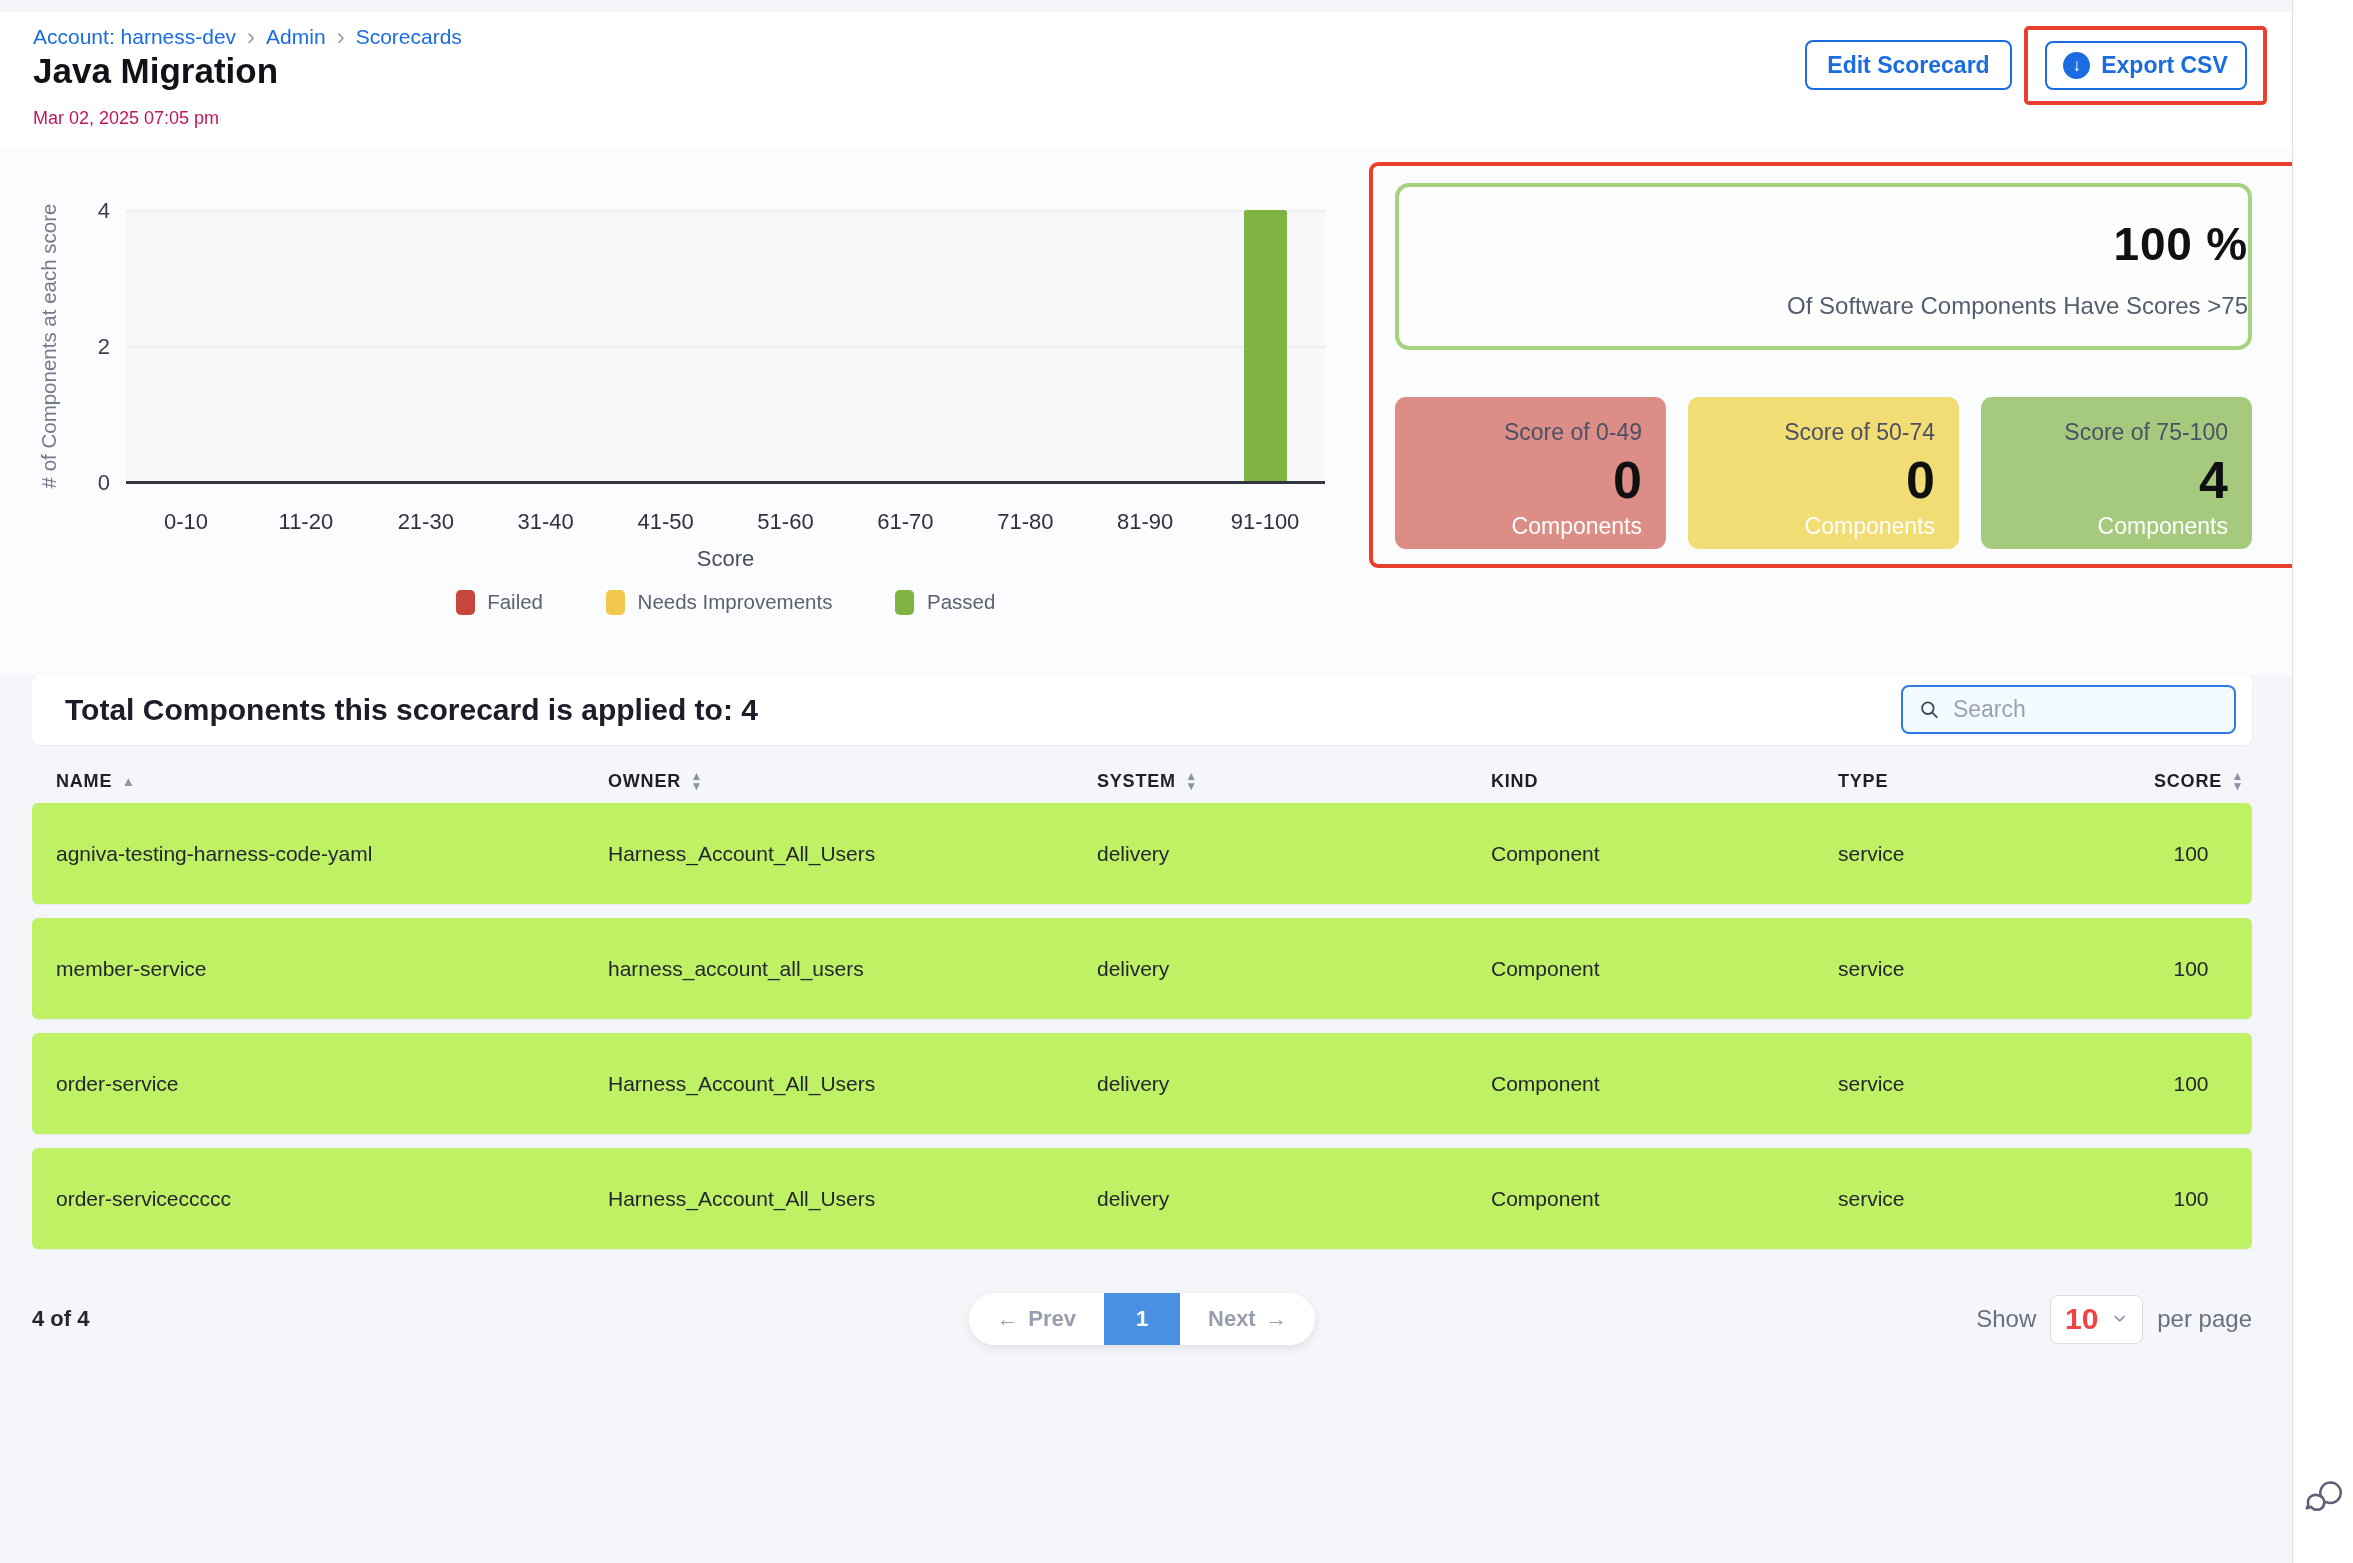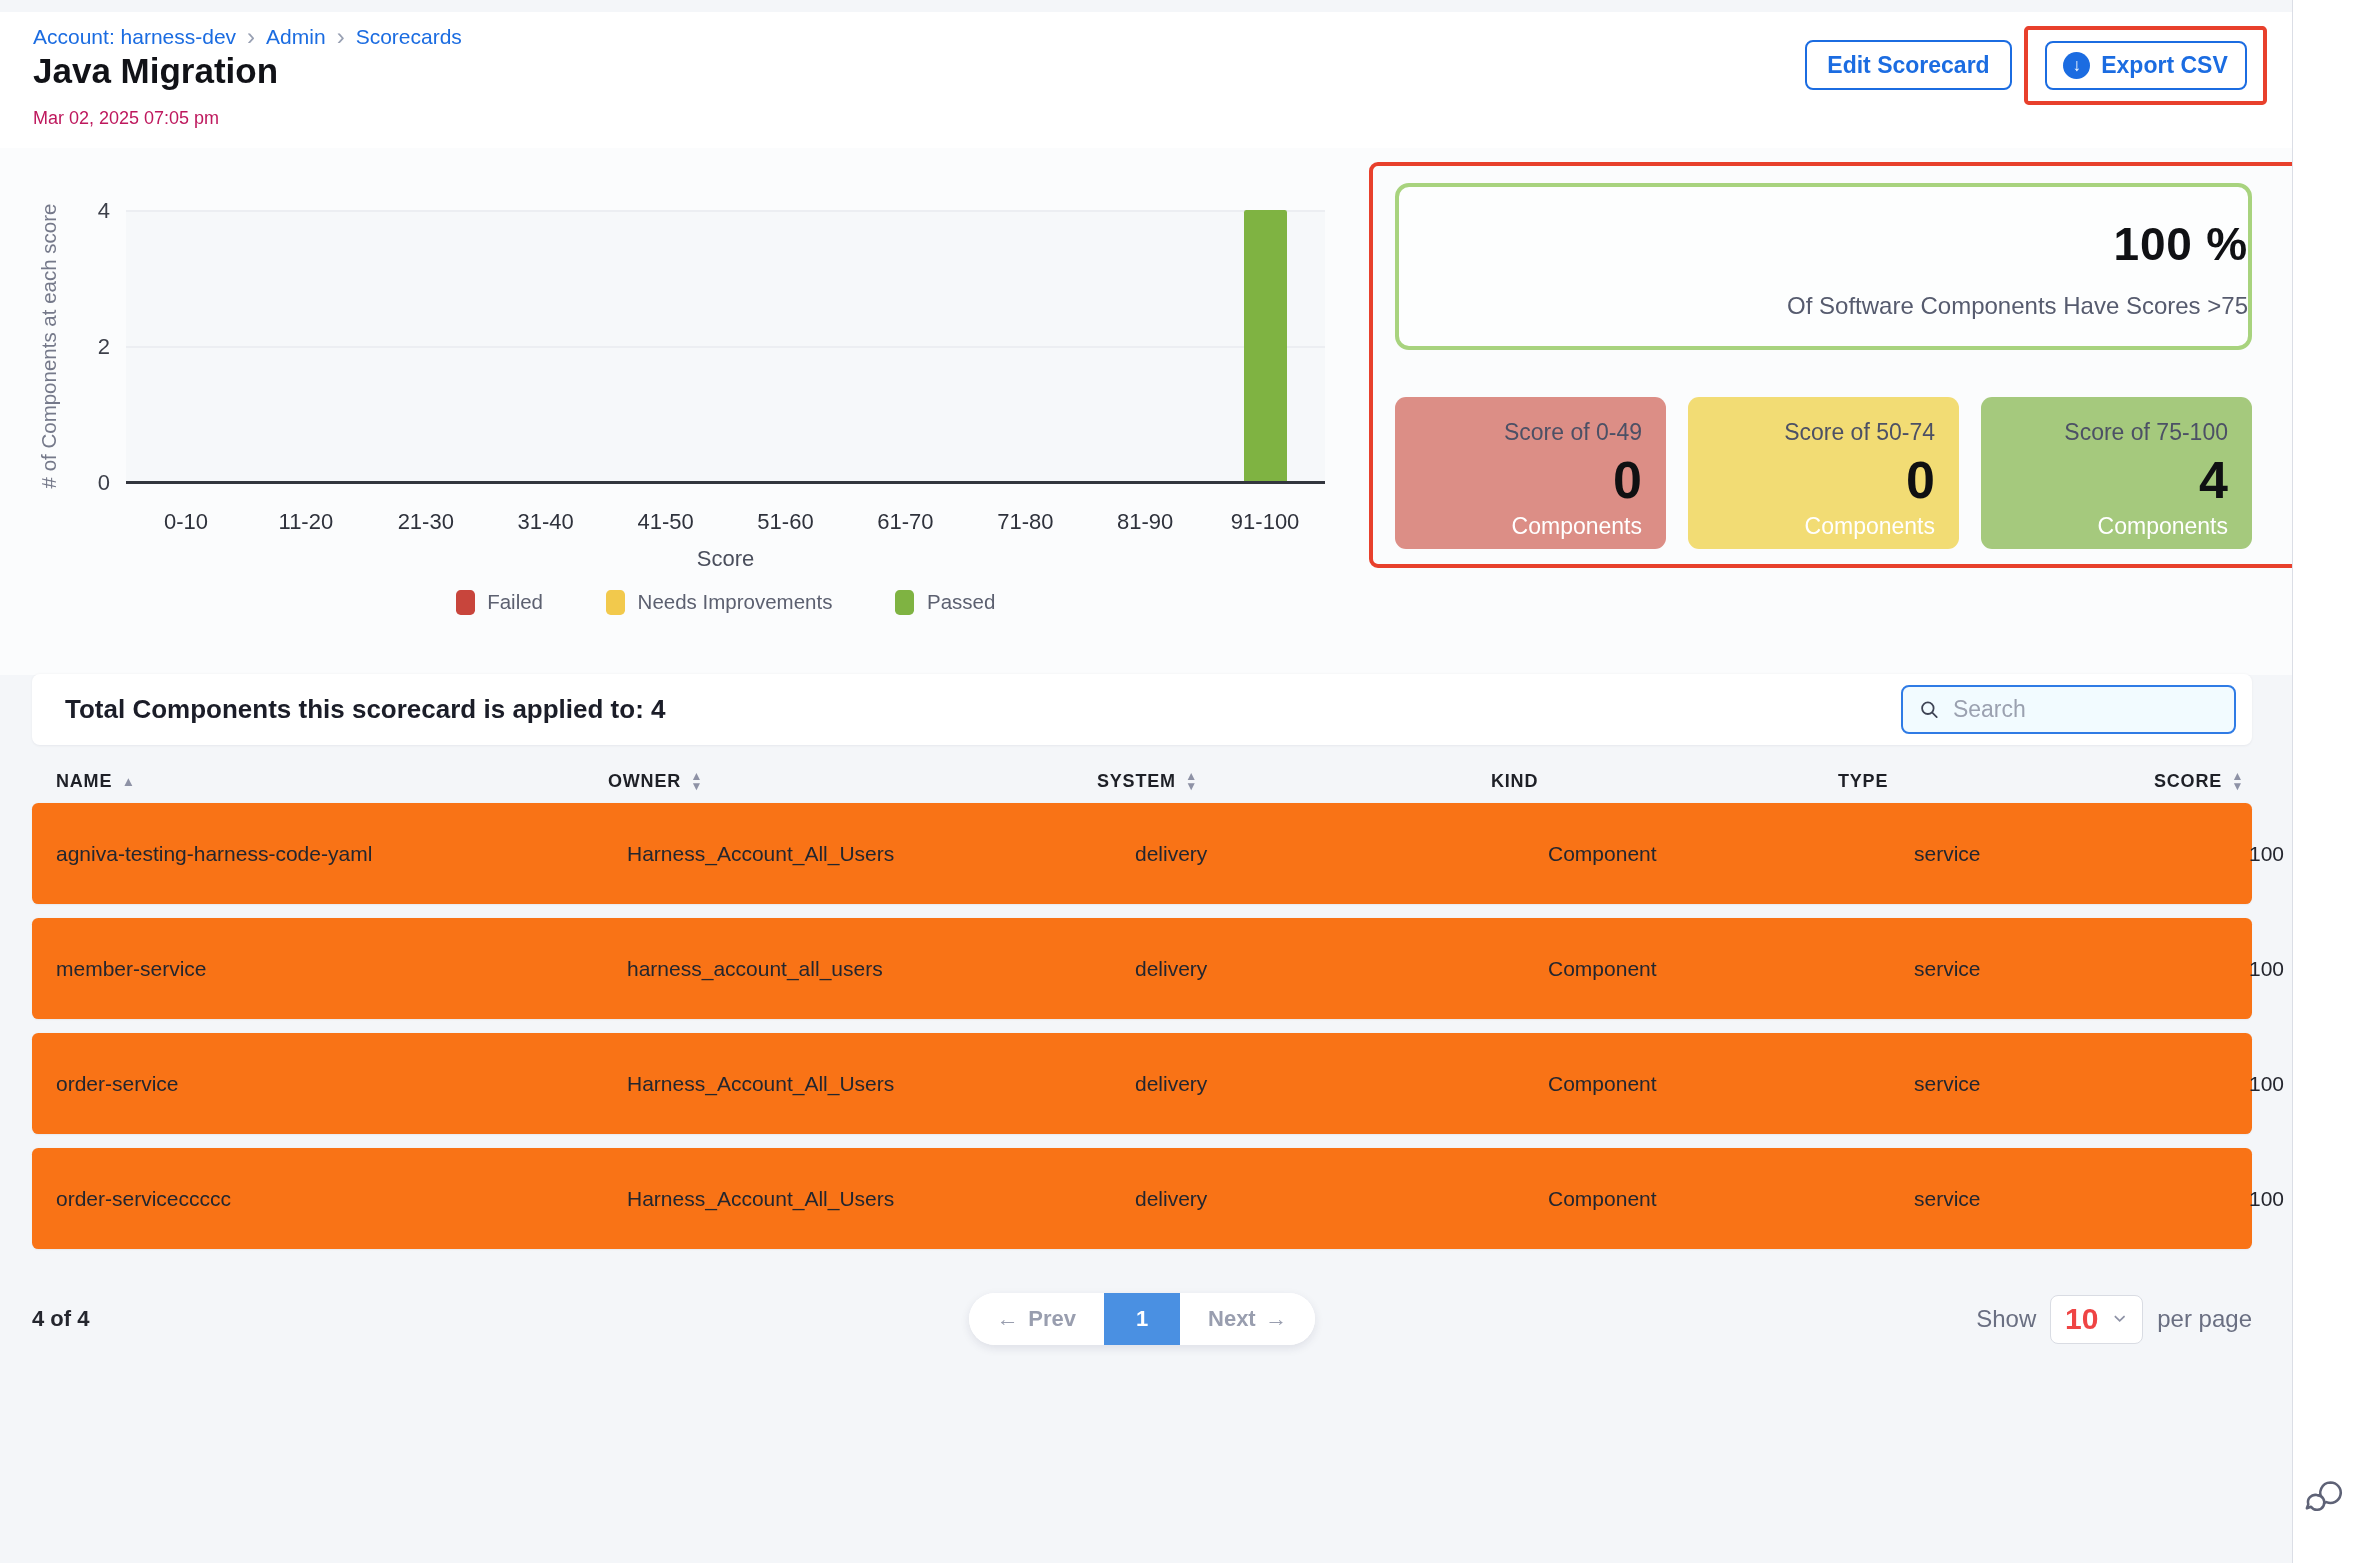--- a/index.html
+++ b/index.html
@@ -50,32 +50,32 @@
   .cards-row { position:absolute; left:22px; top:211px; width:857px; height:172px; display:flex; gap:22px; }
   .score-card { flex:1; border-radius:11px; padding:22px 24px 9px 24px; display:flex; flex-direction:column; cursor:pointer;margin-top:20px; }
   .score-card .label { font-size:23px; color:#4C5065; }
   .score-card .value { font-size:52px; font-weight:700; color:#0F1012; margin-top:8px; line-height:52px; }
   .score-card .caption { font-size:23px; color:#FFFFFF; margin-top:auto; }
 
   
   .table-section { position:absolute; left:32px; top:674px; width:2220px; }
   .table-topbar { height:71px; background:#FFFFFF; border-radius:8px; box-shadow:0 0.8px 2.4px rgba(20,24,48,0.06);
     display:flex; align-items:center; justify-content:space-between; padding:0 16px 0 33px; }
-  .total-label { font-size:26px; font-weight:700; color:#1B1D28; }
+  .total-label { font-size:30px; font-weight:700; color:#1B1D28; }
   .search-box { width:335px; height:49px; border:2px solid #2F7BE5; border-radius:8px; background:#F2FBFF; display:flex; align-items:center; padding:0 16px; gap:12.6px; }
   .search-box input { border:none; outline:none; background:transparent; font-size:23px; color:#2A2D39; width:100%; font-family:"Liberation Sans", sans-serif; }
   .search-box input::placeholder { color:#9BA1B0; }
 
   .col-headers { margin-top:14px; height:44px; display:grid; grid-template-columns:552px 489px 394px 347px 316px 1fr; align-items:center; padding:0 24px; }
   .col-h { display:flex; align-items:center; gap:9.5px; font-size:18px; font-weight:700; color:#1E2027; letter-spacing:0.8px; cursor:pointer; }
   .sort-asc { color:#8E92A6; font-size:13.4px; }
   .sort-both { display:flex; flex-direction:column; color:#8E92A6; font-size:12px; line-height:10.3px; }
 
-  .row { height:101px; background:#f97316; border-radius:6.3px; margin-bottom:14px; box-shadow:0 0.8px 1.6px rgba(20,24,48,0.05);
-    display:grid; grid-template-columns:552px 489px 394px 347px 316px 1fr; align-items:center; padding:0 24px; cursor:pointer;gap:19px; }
+  .row { height:101px; background:#bef264; border-radius:6.3px; margin-bottom:14px; box-shadow:0 0.8px 1.6px rgba(20,24,48,0.05);
+    display:grid; grid-template-columns:552px 489px 394px 347px 316px 1fr; align-items:center; padding:0 24px; cursor:pointer; }
   .cell { font-size:21px; color:#24262E; }
   .cell.score { text-align:center; }
   .col-h.score { justify-content:center; }
 
   .table-footer { margin-top:44px; display:flex; align-items:center;gap:26px; }
   .footer-left { flex:1; font-size:22px; font-weight:700; color:#24262E; }
   .footer-center { flex:1; display:flex; justify-content:center; }
   .footer-right { flex:1; display:flex; justify-content:flex-end; align-items:center; gap:14px; }
   .pager { display:flex; background:#FFFFFF; border-radius:27px; overflow:hidden; box-shadow:0 3.2px 9.5px rgba(31,34,68,0.10); }
   .pager .pg-btn { height:52px; display:flex; align-items:center; gap:9.5px; padding:0 28px; color:#999EAF; font-size:22px; font-weight:700; cursor:pointer; background:#FFFFFF; border:none; font-family:"Liberation Sans", sans-serif; }

